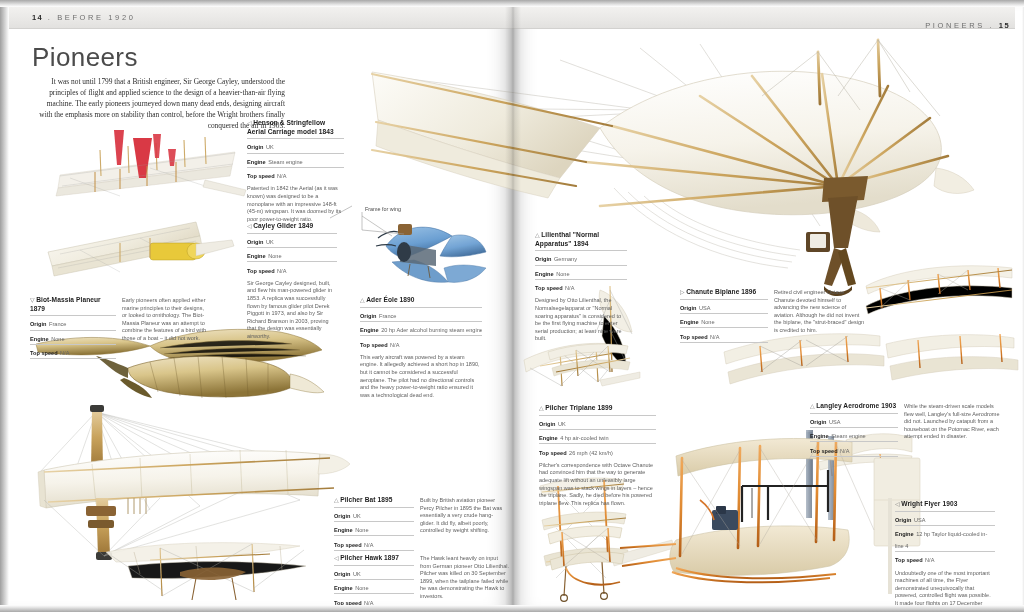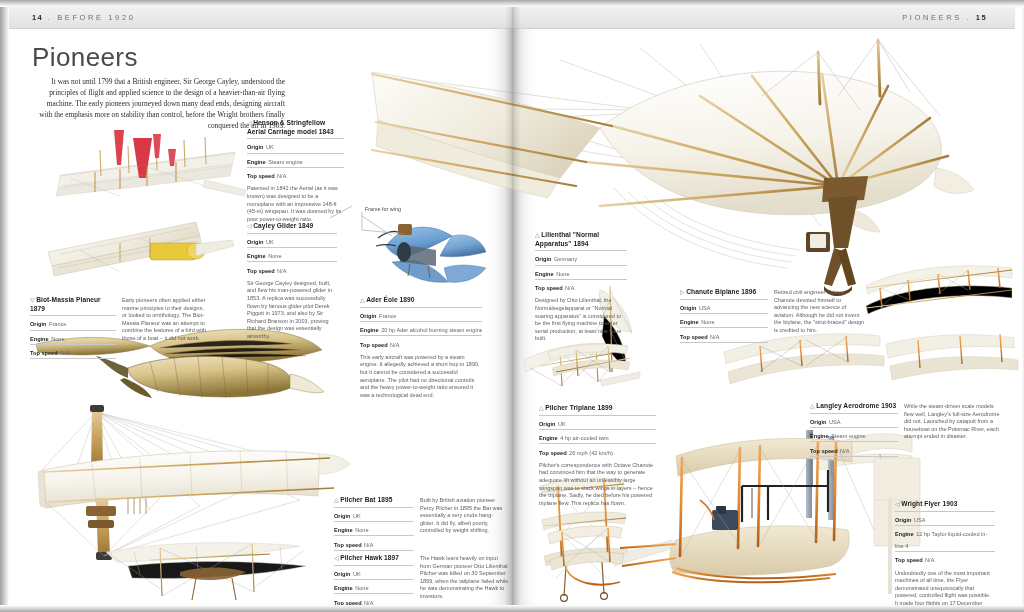--- a/index.html
+++ b/index.html
@@ -26,21 +26,21 @@
   .edge-b{position:absolute;left:0;bottom:0;width:1024px;height:7px;background:linear-gradient(to top,#a8a8a8,#e9e9e9 70%,#ffffff);z-index:41;}
 
   
   .headband{position:absolute;top:7px;left:9px;width:1006px;height:21px;
     background:linear-gradient(to bottom,#f2f1ef,#e9e8e6 60%,#e2e1df);
     border-bottom:1px solid #d2d1cf;z-index:30;}
   .folio{position:absolute;top:13px;font-family:"Liberation Sans",sans-serif;
     font-size:7.5px;letter-spacing:2.6px;color:#6f6f6f;z-index:31;white-space:nowrap;}
   .folio b{color:#2a2a2a;font-weight:700;letter-spacing:1.4px;}
   .folio.left{left:32px;}
-  .folio.right{right:44px;}
+  .folio.right{right:21px;margin-top:8px;}
 
   
   .title{
     position:absolute;left:32px;top:42px;font-family:"Liberation Sans",sans-serif;
     font-weight:400;font-size:26px;color:#4b4b4b;letter-spacing:.4px;z-index:25;
   }
   .standfirst{
     position:absolute;left:32px;top:76px;width:253px;z-index:25;
     font-family:"Liberation Serif",serif;font-size:7.4px;line-height:11.1px;
     color:#2d2d2d;text-align:right;

